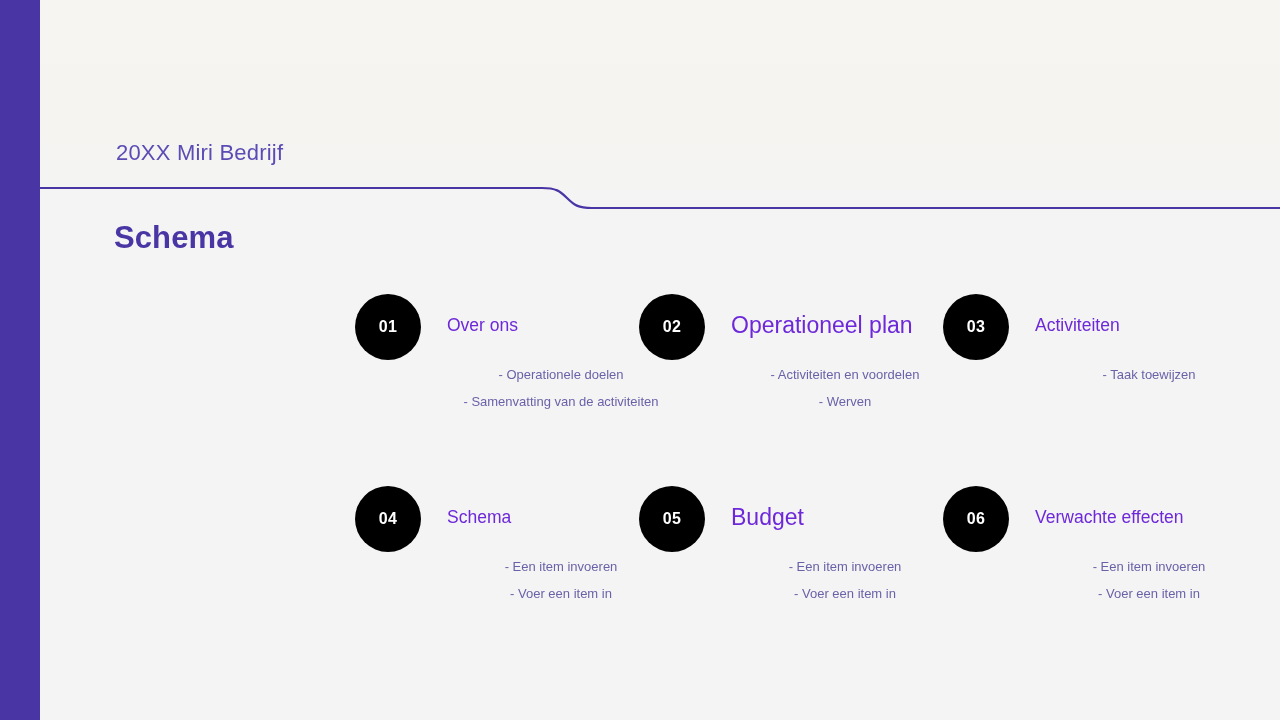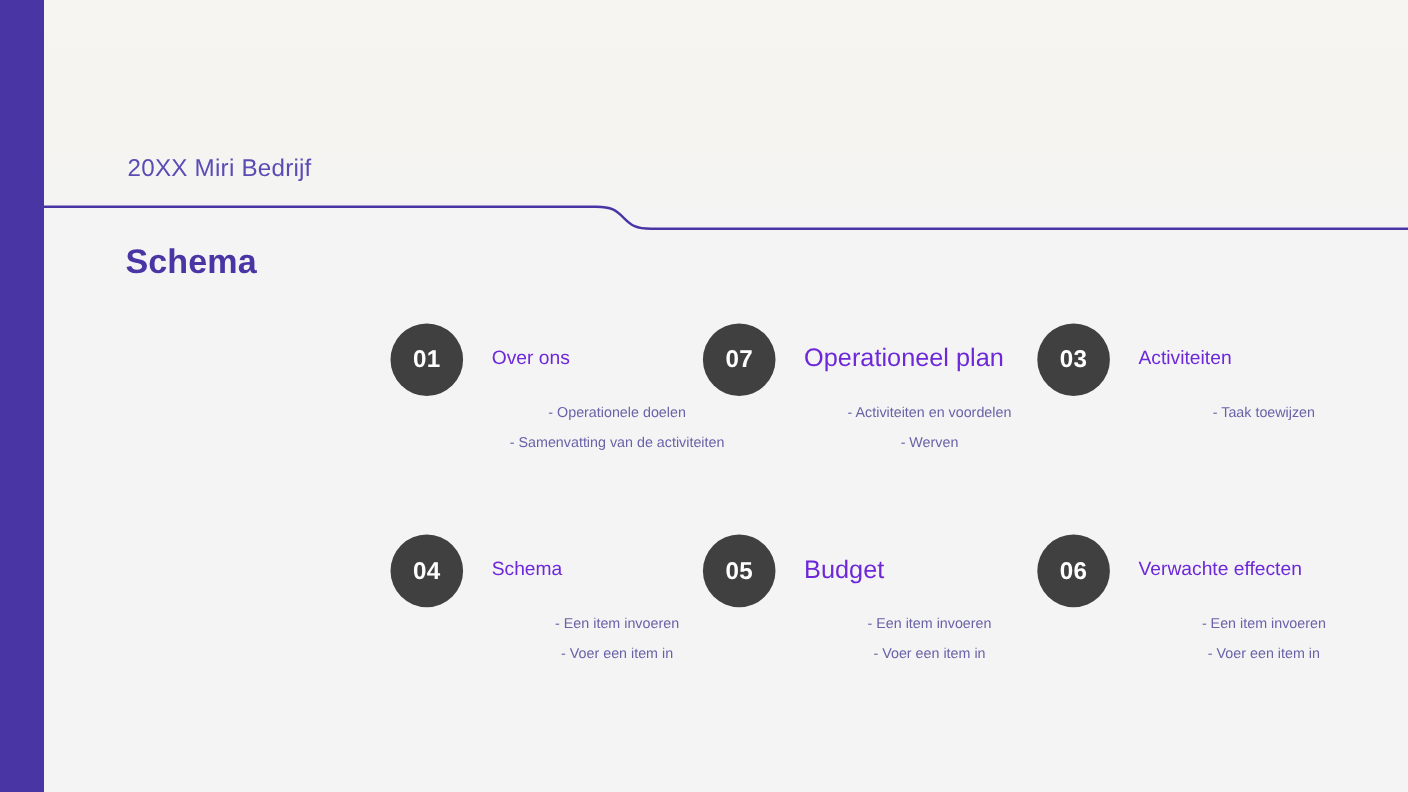--- a/index.html
+++ b/index.html
@@ -100,23 +100,23 @@
   .item.r0 { top: 0px; }
   .item.r1 { top: 192px; }
 
   .badge {
     position: absolute;
     left: 0;
     top: 0;
     width: 66px;
     height: 66px;
     border-radius: 50%;
-    background: #404040;
+    background: #000000;
     color: #ffffff;
-    font-size: 22px;
+    font-size: 16px;
     font-weight: bold;
     display: flex;
     align-items: center;
     justify-content: center;
     letter-spacing: 0.3px;
   }
 
   .item-title {
     position: absolute;
     left: 92px;
@@ -167,21 +167,21 @@
     <div class="item r0 c0">
       <div class="badge">01</div>
       <div class="item-title">Over ons</div>
       <div class="bullets">
         <div class="bullet">- Operationele doelen</div>
         <div class="bullet">- Samenvatting van de activiteiten</div>
       </div>
     </div>
 
     <div class="item r0 c1">
-      <div class="badge">07</div>
+      <div class="badge">02</div>
       <div class="item-title">Operationeel plan</div>
       <div class="bullets">
         <div class="bullet">- Activiteiten en voordelen</div>
         <div class="bullet">- Werven</div>
       </div>
     </div>
 
     <div class="item r0 c2">
       <div class="badge">03</div>
       <div class="item-title">Activiteiten</div>

